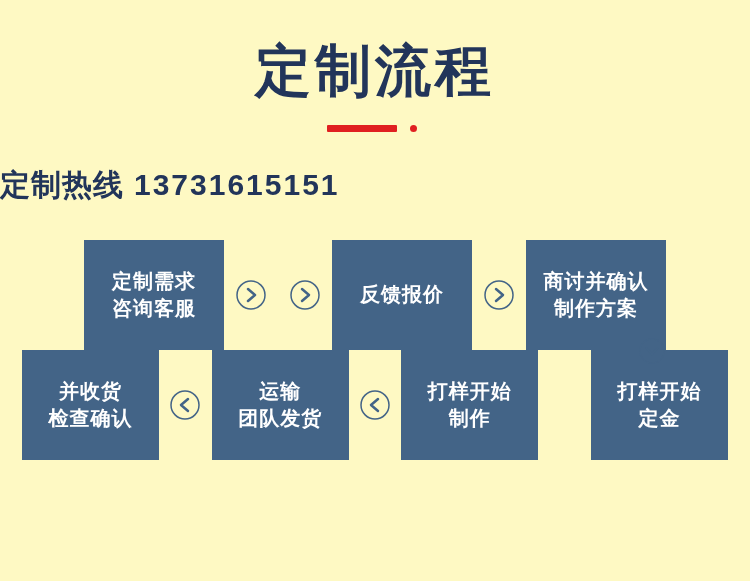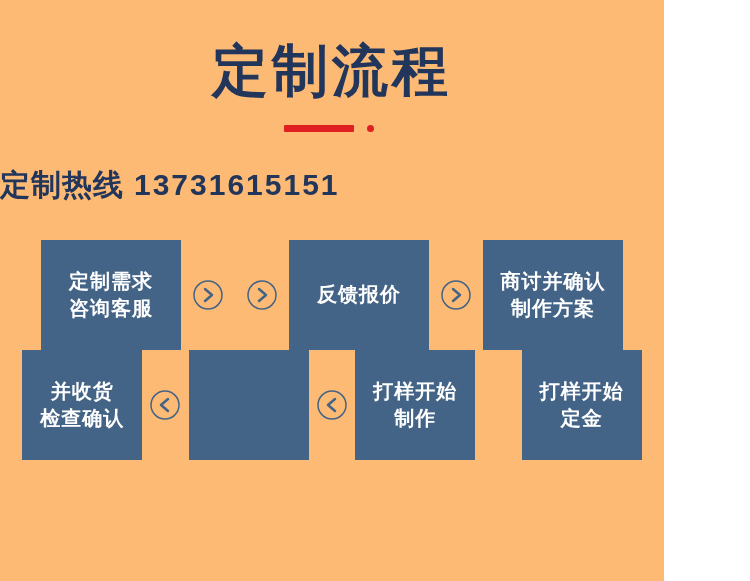--- a/index.html
+++ b/index.html
@@ -8,23 +8,23 @@
   }
   body {
     width: 750px;
     height: 581px;
     background: #ffffff;
     font-family: "Liberation Sans", sans-serif;
     overflow: hidden;
   }
   .page {
     position: relative;
-    width: 664px;
+    width: 750px;
     height: 581px;
-    background: #fdba74;
+    background: #fef9c3;
   }
   .title {
     text-align: center;
     font-size: 56px;
     font-weight: bold;
     color: #22355a;
     letter-spacing: 4px;
     padding-top: 42px;
     line-height: 1.05;
   }
@@ -192,20 +192,22 @@
         </div>
       </div>
       <div class="arrow">
         <svg width="30" height="30" viewBox="0 0 30 30" aria-hidden="true">
           <circle cx="15" cy="15" r="14" fill="none" stroke="#436487" stroke-width="1.5"></circle>
           <polyline points="18,9 11,15 18,21" fill="none" stroke="#436487" stroke-width="2.5" stroke-linecap="round" stroke-linejoin="round"></polyline>
         </svg>
       </div>
       <div class="step">
         <div>
+          <span>运输</span>
+          <span>团队发货</span>
         </div>
       </div>
       <div class="arrow">
         <svg width="30" height="30" viewBox="0 0 30 30" aria-hidden="true">
           <circle cx="15" cy="15" r="14" fill="none" stroke="#436487" stroke-width="1.5"></circle>
           <polyline points="18,9 11,15 18,21" fill="none" stroke="#436487" stroke-width="2.5" stroke-linecap="round" stroke-linejoin="round"></polyline>
         </svg>
       </div>
       <div class="step">
         <div>

